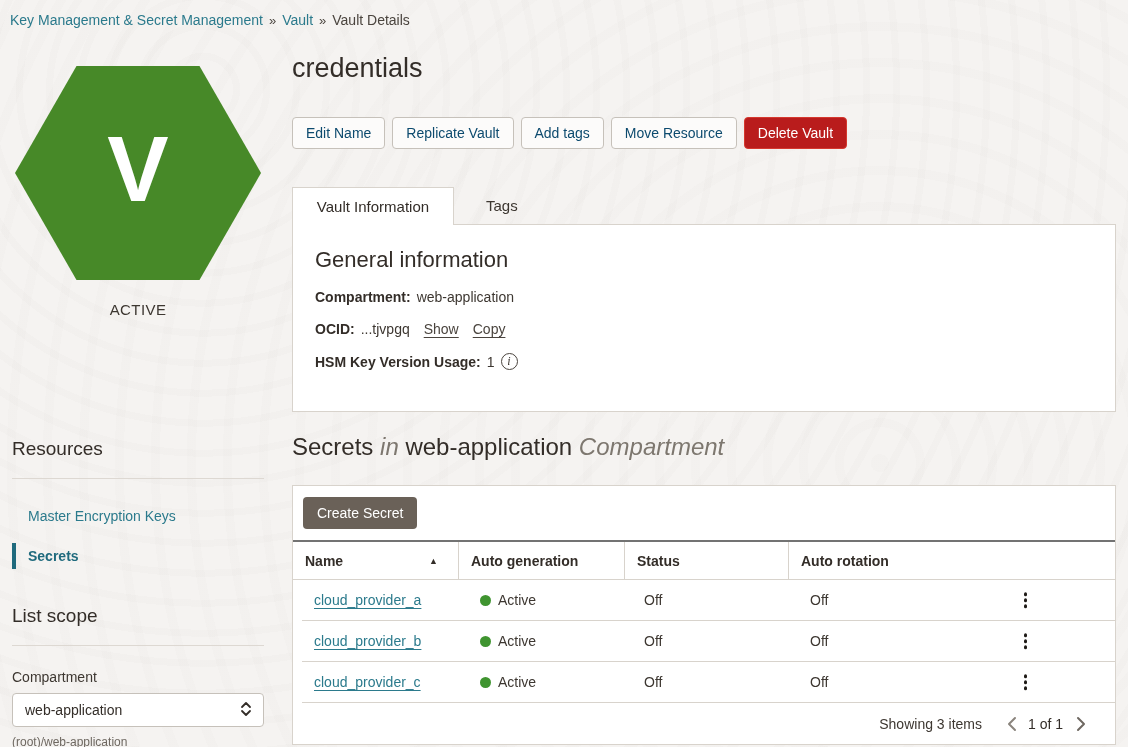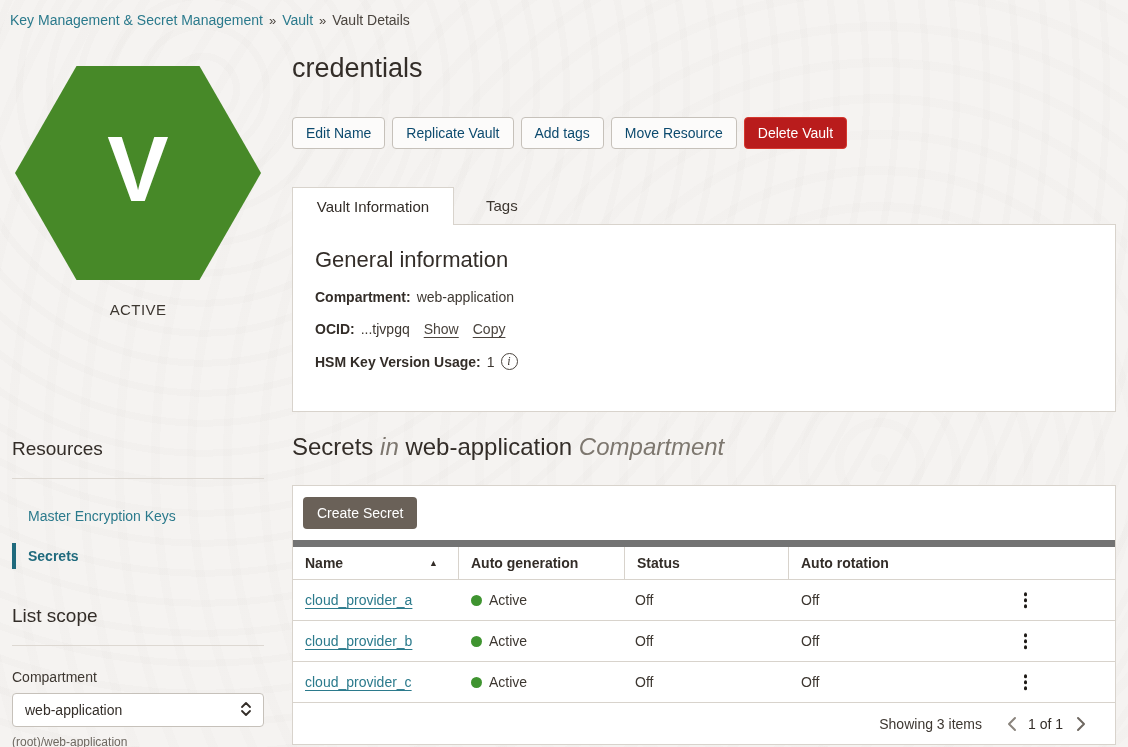--- a/index.html
+++ b/index.html
@@ -91,30 +91,30 @@
   .secrets-heading { margin-top:21px; font-size:24px; font-weight:400; color:#332d28; }
   .secrets-heading .muted-italic { font-style:italic; color:#7d776f; }
 
   
   .card { background:#fff; border:1px solid #d8d3cc; margin-top:24px; }
   .card-toolbar { padding:11px 10px; }
   .btn-dark {
     background:#6a6158; color:#fff; border:none; border-radius:4px;
     font-size:14px; padding:8px 14px; cursor:pointer; font-family:inherit;
   }
-  .thead { display:flex; border-top:7px solid #737373; border-bottom:1px solid #d8d3cc; height:40px; }
+  .thead { display:flex; border-top:2px solid #737373; border-bottom:1px solid #d8d3cc; height:40px; }
   .th {
     font-size:14px; font-weight:bold; color:#332d28;
     padding:11px 12px; border-right:1px solid #d8d3cc;
     display:flex; align-items:center;
   }
   .th:last-child { border-right:none; flex:1; }
   .col-1 { width:166px; } .col-2 { width:164px; } .col-3 { width:166px; }
   .sort-arrow { font-size:9px; margin-left:auto; padding-right:8px; color:#332d28; }
-  .tr { display:flex; align-items:center; height:41px; border-bottom:1px solid #d8d3cc; position:relative; font-size:14px; }
+  .tr { display:flex; align-items:center; height:41px; border-bottom:1px solid #d8d3cc; position:relative; font-size:14px;margin-left:9px; }
   .td { padding:0 12px; }
   .td.col-4 { flex:1; }
   .name-link { color:#2b7a8c; text-decoration:underline; text-underline-offset:3px; cursor:pointer; }
   .status-cell { display:flex; align-items:center; }
   .status-dot { width:11px; height:11px; border-radius:50%; background:#3f9430; margin-right:7px; }
   .kebab {
     position:absolute; right:82px; top:50%; transform:translateY(-50%);
     display:flex; flex-direction:column; gap:2.5px; cursor:pointer; padding:4px 6px;
   }
   .kdot { width:3.5px; height:3.5px; border-radius:50%; background:#1f1b17; }

